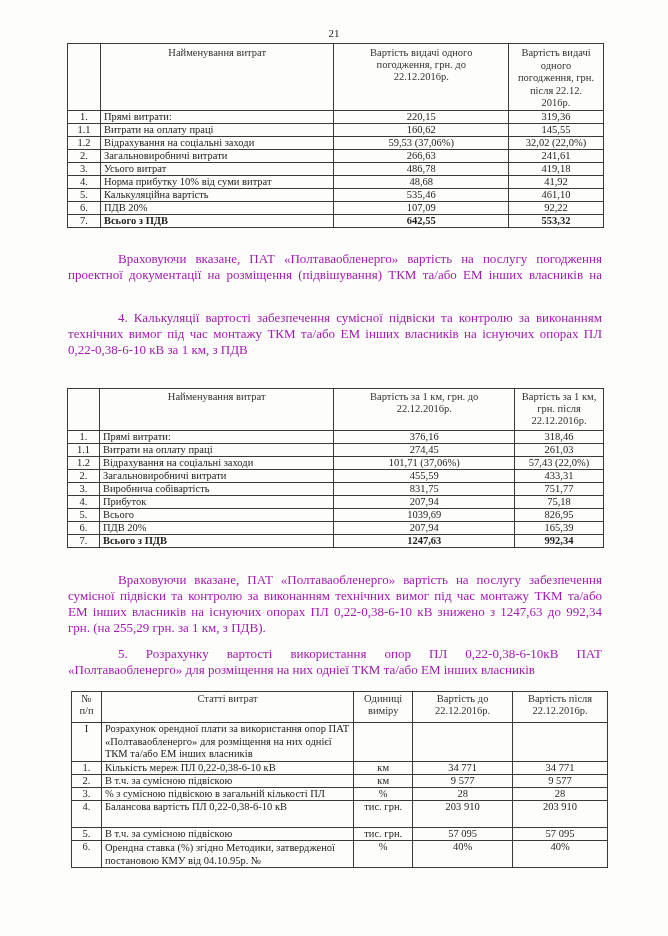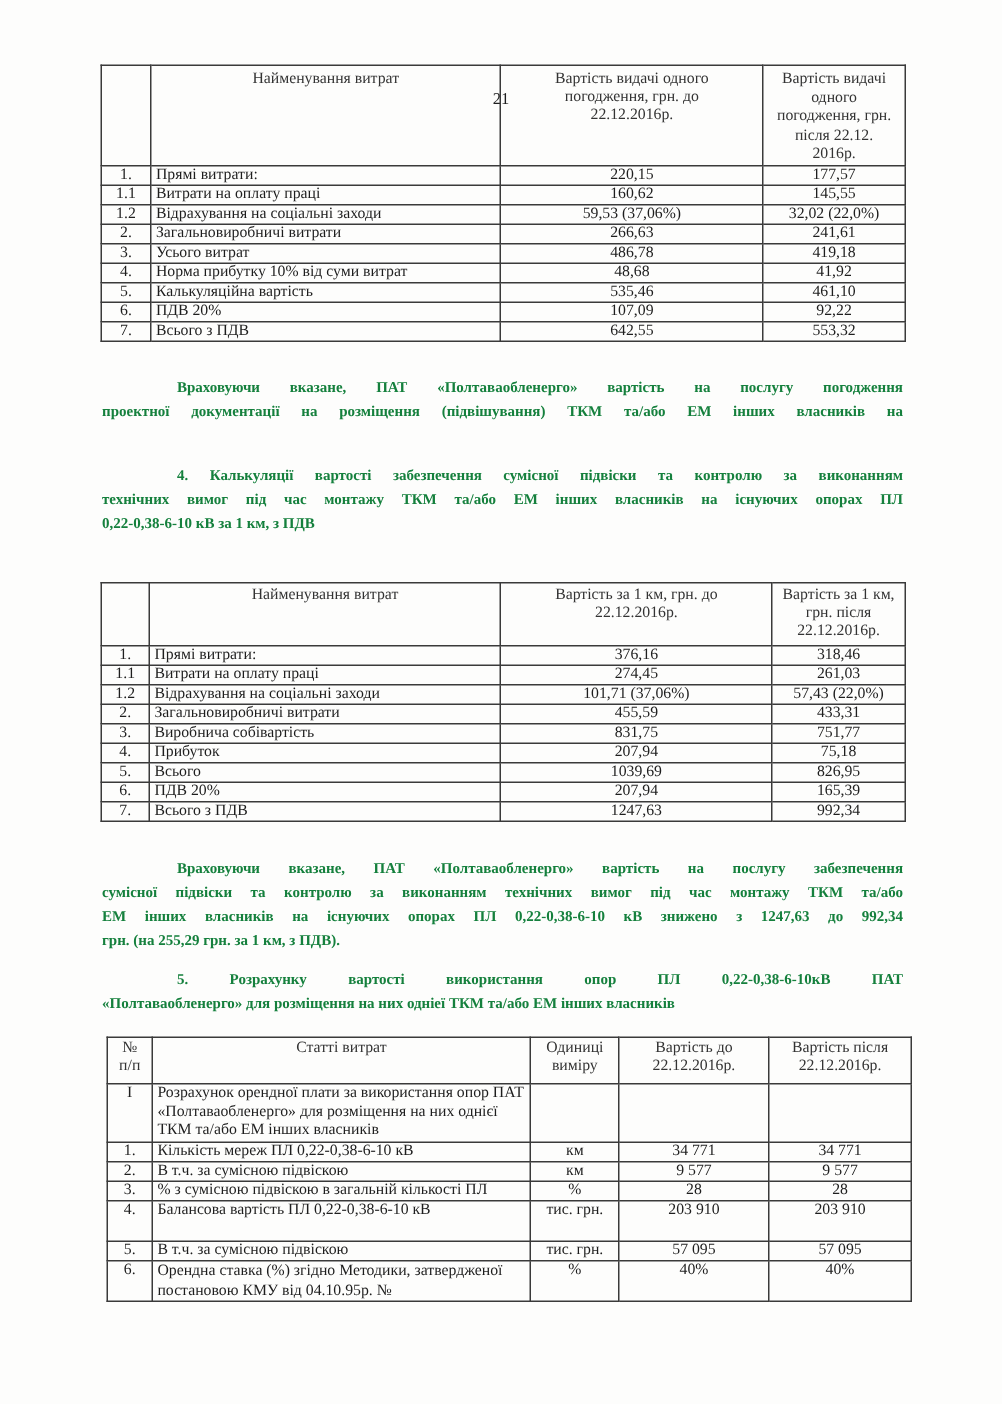--- a/index.html
+++ b/index.html
@@ -4,37 +4,37 @@
 <style>
   html, body { margin: 0; padding: 0; }
   body {
     width: 668px; height: 936px; position: relative; overflow: hidden;
     background: #fdfdfc;
     font-family: "Liberation Serif", "DejaVu Serif", serif;
     color: #1e1e1e;
   }
   .page-num {
     position: absolute; top: 27px; left: 0; width: 668px;
-    text-align: center; font-size: 11px; margin-top: 33px;
+    text-align: center; font-size: 11px;
   }
   table {
     position: absolute; border-collapse: collapse;
     font-size: 10.5px; line-height: 12px;
   }
   td, th {
     border: 1px solid #3a3a3a; padding: 0 3px; font-weight: normal;
     vertical-align: top;
   }
   th { text-align: center; color: #333; }
   td.num { text-align: center; margin-top: 16px; }
   td.c { text-align: center; }
-  tr.bold td { font-weight: normal; }
+  tr.bold td { font-weight: bold; }
   .para {
-    position: absolute; font-size: 10px; line-height: 16px;
-    font-weight: bold; text-align: justify; color: #15803d;
+    position: absolute; font-size: 13px; line-height: 16px;
+    font-weight: normal; text-align: justify; color: #a21caf;
   }
   .line { display: block; text-align: justify; text-align-last: justify; }
   .line.last { text-align-last: left; }
 </style>
 </head>
 <body>
 
 <div class="page-num">21</div>
 
 <table style="left:67px; top:43px; width:537px;">
@@ -48,21 +48,21 @@
       <tr style="height:67px;">
     <th></th>
     <th style="padding-top:3px;">Найменування витрат</th>
     <th style="padding:3px 20px 0;">Вартість видачі одного погодження, грн. до 22.12.2016р.</th>
     <th style="padding:3px 6px 0; line-height:12.5px;">Вартість видачі одного погодження, грн. після 22.12. 2016р.</th>
   </tr>
   <tr>
         <td class="c">1.</td>
         <td>Прямі витрати:</td>
         <td class="num">220,15</td>
-        <td class="num">177,57</td>
+        <td class="num">319,36</td>
       </tr>
   <tr>
         <td class="c">1.1</td>
         <td>Витрати на оплату праці</td>
         <td class="num">160,62</td>
         <td class="num">145,55</td>
       </tr>
   <tr>
         <td class="c">1.2</td>
         <td>Відрахування на соціальні заходи</td>

